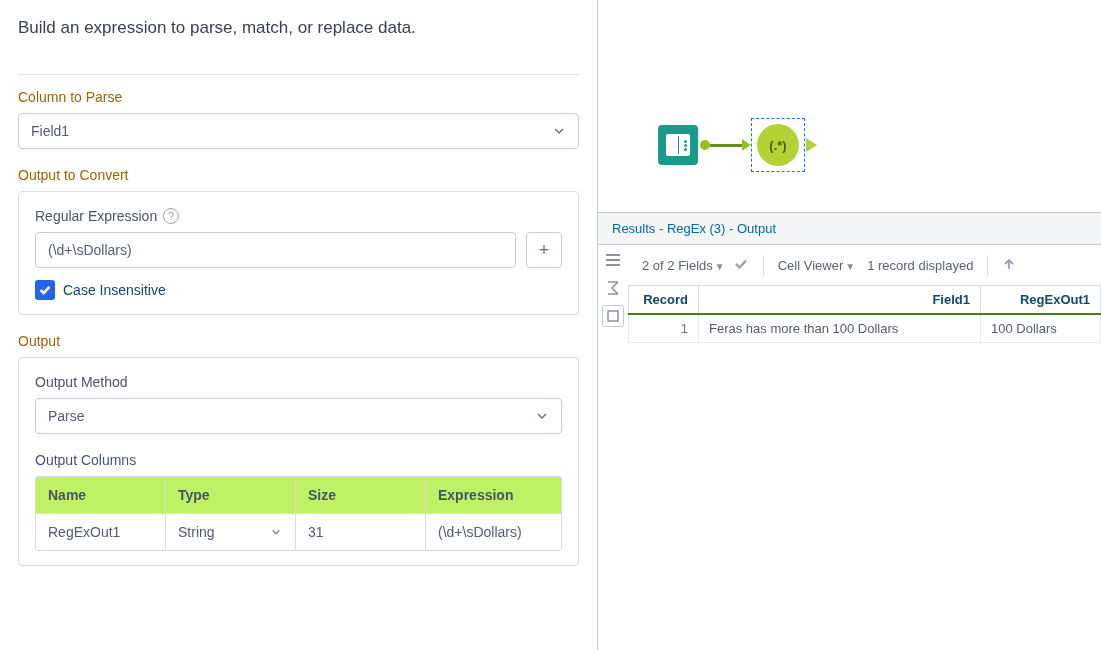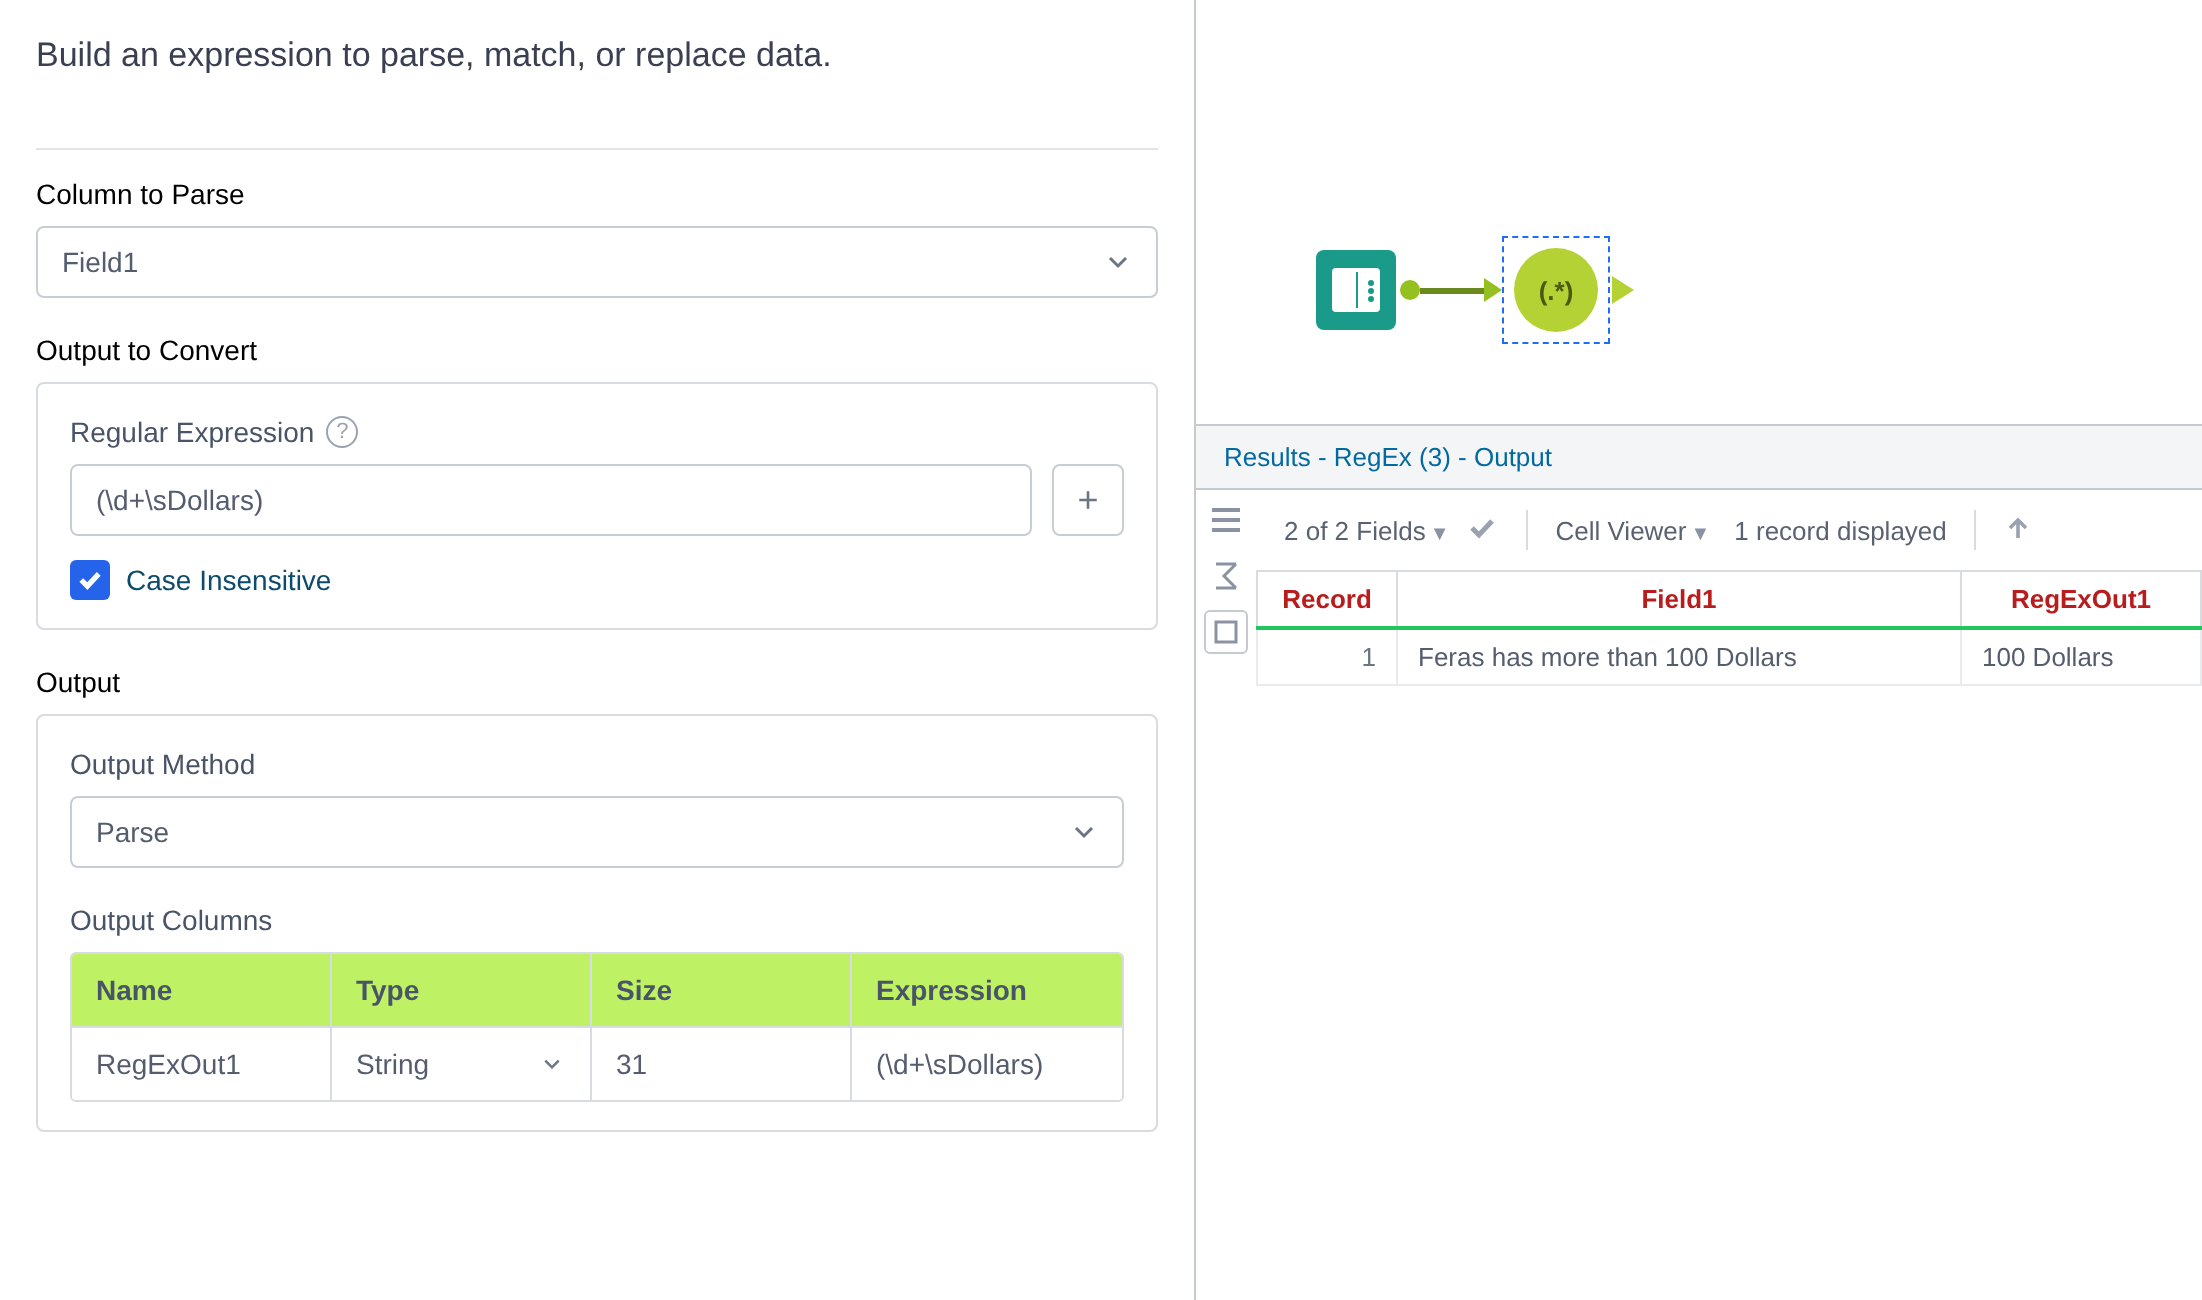--- a/index.html
+++ b/index.html
@@ -4,21 +4,21 @@
 <style>
 * { box-sizing: border-box; margin: 0; padding: 0; font-family: -apple-system, BlinkMacSystemFont, "Segoe UI", Arial, sans-serif; }
 body { background: #fff; width: 1101px; height: 650px; display: flex; overflow: hidden; }
 
 .left-panel { width: 598px; border-right: 1px solid #c5c9d0; padding: 18px 18px 0 18px; }
 .right-panel { flex: 1; display: flex; flex-direction: column; }
 
 .intro-text { font-size: 17px; color: #3a3f51; margin-bottom: 20px; padding-bottom: 16px; }
 .hr { border: none; border-top: 1px solid #e1e3e8; margin-bottom: 14px; }
 
-.section-label { font-size: 14px; color: #000000; margin-bottom: 8px; font-weight: 500; }
+.section-label { font-size: 14px; color: #a16207; margin-bottom: 8px; font-weight: 500; }
 .sub-label { font-size: 14px; color: #4a5468; margin-bottom: 8px; font-weight: 500; display:flex; align-items:center; gap:6px;}
 
 .dropdown { width: 100%; height: 36px; border: 1px solid #c8ccd4; border-radius: 4px; display: flex; align-items: center; justify-content: space-between; padding: 0 12px; font-size: 14px; color: #555c6e; background: #fff; margin-bottom: 18px; cursor:pointer;}
 .dropdown-value { color: #555c6e; }
 .chevron { width:14px; height:14px; display:flex; align-items:center; justify-content:center; color:#6c7584;}
 
 .format-box { border: 1px solid #d8dbe2; border-radius: 4px; padding: 16px 16px 14px 16px; margin-bottom: 18px; }
 .regex-row { display: flex; gap: 10px; align-items: center; margin-bottom: 12px; }
 .regex-input { flex:1; height: 36px; border: 1px solid #c8ccd4; border-radius: 4px; padding: 0 12px; font-size: 14px; color:#555c6e; background:#fff; display:flex; align-items:center;}
 .plus-btn { width: 36px; height: 36px; border: 1px solid #c8ccd4; border-radius: 4px; display:flex; align-items:center; justify-content:center; color:#6c7584; font-size:18px; cursor:pointer; background:#fff;}
@@ -65,21 +65,21 @@
 .tb-icon.active { border:1px solid #c5c9d0; border-radius:3px;}
 .results-body { display:flex; flex:1;}
 .results-content { flex:1;}
 .fields-row { display:flex; align-items:center; gap:8px; padding:2px 8px;}
 .fields-row .sep { width:1px; height:20px; background:#d8dbe2; margin:0 6px;}
 .caret { font-size:10px; color:#8b93a3; margin-left:2px;}
 .check-icon { color:#9aa2b1;}
 .up-arrow { color:#9aa2b1; margin-left:auto; padding-right:8px;}
 
 .data-table { width:100%; border-collapse:collapse; font-size:13px;}
-.data-table th { text-align:center; padding:6px 10px; background:#fff; border:1px solid #d8dbe2; border-top:none; color:#b91c1c; font-weight:600; border-bottom:2px solid #22c55e;}
+.data-table th { text-align:right; padding:6px 10px; background:#fff; border:1px solid #d8dbe2; border-top:none; color:#0c4a6e; font-weight:600; border-bottom:2px solid #4d7c0f;}
 .data-table td { padding:6px 10px; border:1px solid #e8eaee; color:#555c6e;}
 .data-table td.rec { text-align:right; color:#6c7584; width:70px; background:#fff;}
 .th-record { width:70px;}
 </style>
 </head>
 <body>
 
 <div class="left-panel">
   <div class="intro-text">Build an expression to parse, match, or replace data.</div>
   <hr class="hr">

